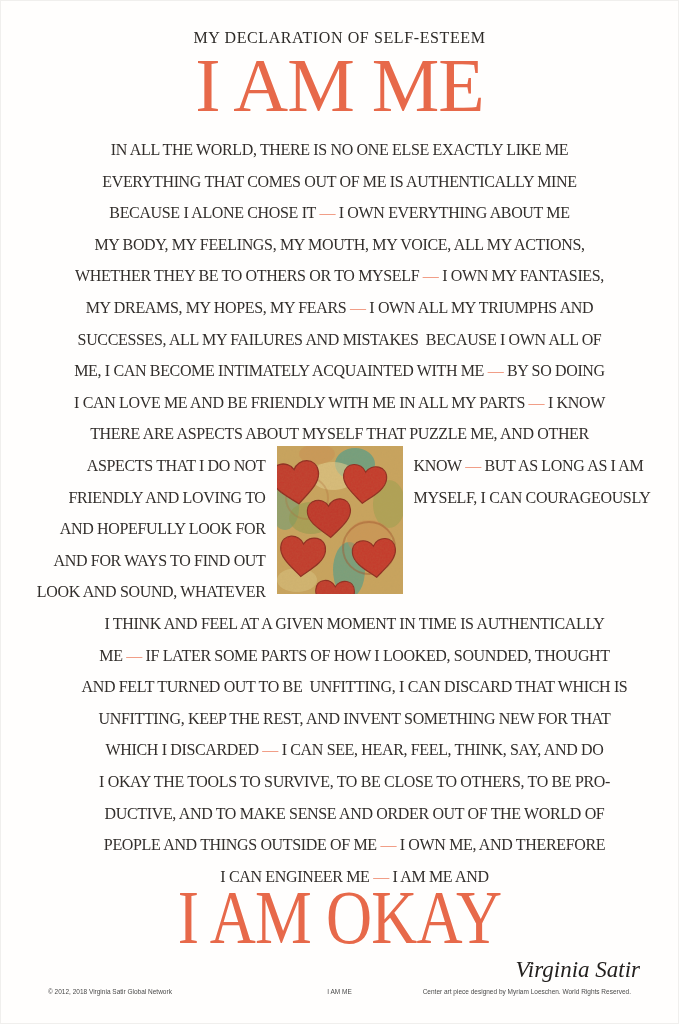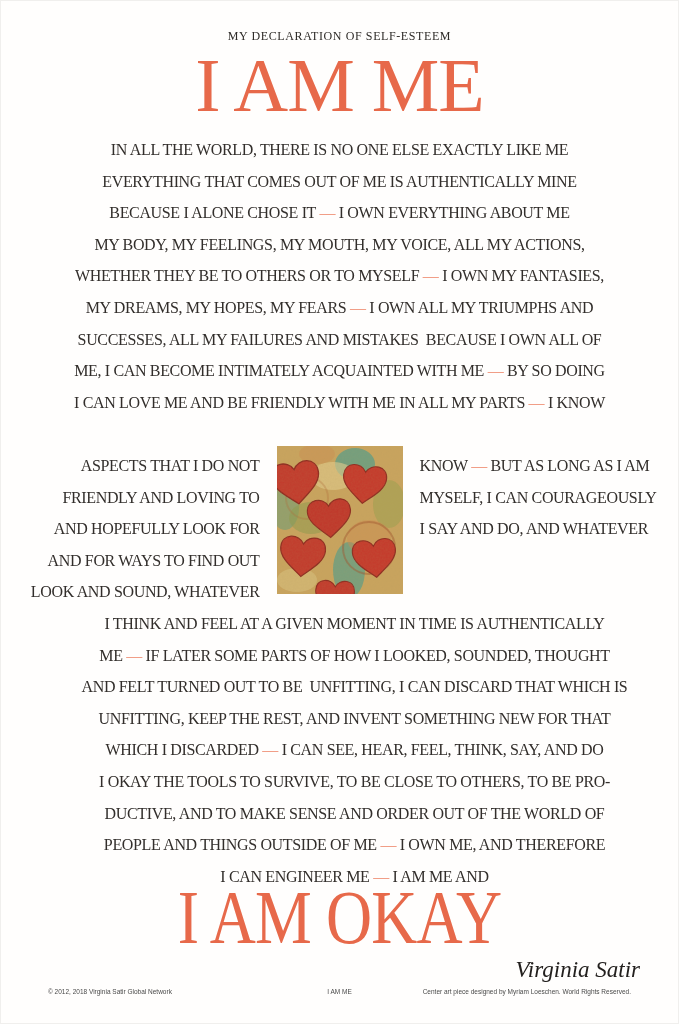--- a/index.html
+++ b/index.html
@@ -16,21 +16,21 @@
     background:#fffefd;
     overflow:hidden;
     font-family:"Liberation Serif", serif;
     color:var(--ink);
     box-sizing:border-box;
     border:1px solid #f0efed;
   }
   .subtitle{
     position:absolute;top:28px;left:0;width:100%;
     text-align:center;
-    font-size:12px;letter-spacing:0.6px;
+    font-size:16px;letter-spacing:0.6px;
     color:#2e2b28;
   }
   .main-title{
     position:absolute;top:46px;left:0;width:100%;
     text-align:center;
     font-size:76px;line-height:1;
     color:var(--accent);
     letter-spacing:-1px;
   }
   .body-top{position:absolute;top:133px;left:0;width:100%;}
@@ -38,21 +38,21 @@
   .line{
     text-align:center;
     font-size:16px;
     letter-spacing:-0.35px;
     line-height:31.6px;
     white-space:pre;
   }
   .dash{color:var(--dash);}
   .middle{
     position:absolute;top:449px;left:0;width:100%;
-    display:flex;align-items:flex-start;gap:6px;
+    display:flex;align-items:flex-start;
   }
   .mid-col{flex:1 1 0;}
   .mid-col.left{text-align:right;padding-right:11px;}
   .mid-col.right{text-align:left;padding-left:11px;}
   .mid-col .line{text-align:inherit;}
   .artwork{
     flex:0 0 126px;
     width:126px;height:148px;
     margin-top:-4px;
     overflow:hidden;
@@ -93,20 +93,21 @@
   <div class="body-top">
     <div class="line">IN ALL THE WORLD, THERE IS NO ONE ELSE EXACTLY LIKE ME</div>
     <div class="line">EVERYTHING THAT COMES OUT OF ME IS AUTHENTICALLY MINE</div>
     <div class="line">BECAUSE I ALONE CHOSE IT <span class="dash">—</span> I OWN EVERYTHING ABOUT ME</div>
     <div class="line">MY BODY, MY FEELINGS, MY MOUTH, MY VOICE, ALL MY ACTIONS,</div>
     <div class="line">WHETHER THEY BE TO OTHERS OR TO MYSELF <span class="dash">—</span> I OWN MY FANTASIES,</div>
     <div class="line">MY DREAMS, MY HOPES, MY FEARS <span class="dash">—</span> I OWN ALL MY TRIUMPHS AND</div>
     <div class="line">SUCCESSES, ALL MY FAILURES AND MISTAKES  BECAUSE I OWN ALL OF</div>
     <div class="line">ME, I CAN BECOME INTIMATELY ACQUAINTED WITH ME <span class="dash">—</span> BY SO DOING</div>
     <div class="line">I CAN LOVE ME AND BE FRIENDLY WITH ME IN ALL MY PARTS <span class="dash">—</span> I KNOW</div>
+    <div class="line">THERE ARE ASPECTS ABOUT MYSELF THAT PUZZLE ME, AND OTHER</div>
   </div>
 
   <div class="middle">
     <div class="mid-col left">
       <div class="line">ASPECTS THAT I DO NOT</div>
       <div class="line">FRIENDLY AND LOVING TO</div>
       <div class="line">AND HOPEFULLY LOOK FOR</div>
       <div class="line">AND FOR WAYS TO FIND OUT</div>
       <div class="line">LOOK AND SOUND, WHATEVER</div>
     </div>
@@ -151,21 +152,20 @@
         <g>
             <use href="#heart" transform="translate(58,146) rotate(3) scale(0.88)" fill="#C23A2C" stroke="#8E2B20" stroke-width="1.2"></use>
           </g>
         <rect width="126" height="148" filter="url(#grain)" opacity="0.28" fill="#C9A45E"></rect>
       </svg>
     </div>
 
     <div class="mid-col right">
       <div class="line">KNOW <span class="dash">—</span> BUT AS LONG AS I AM</div>
       <div class="line">MYSELF, I CAN COURAGEOUSLY</div>
-      <div class="line">I SAY AND DO, AND WHATEVER</div>
     </div>
   </div>
 
   <div class="body-bottom">
     <div class="line">I THINK AND FEEL AT A GIVEN MOMENT IN TIME IS AUTHENTICALLY</div>
     <div class="line">ME <span class="dash">—</span> IF LATER SOME PARTS OF HOW I LOOKED, SOUNDED, THOUGHT</div>
     <div class="line">AND FELT TURNED OUT TO BE  UNFITTING, I CAN DISCARD THAT WHICH IS</div>
     <div class="line">UNFITTING, KEEP THE REST, AND INVENT SOMETHING NEW FOR THAT</div>
     <div class="line">WHICH I DISCARDED <span class="dash">—</span> I CAN SEE, HEAR, FEEL, THINK, SAY, AND DO</div>
     <div class="line">I OKAY THE TOOLS TO SURVIVE, TO BE CLOSE TO OTHERS, TO BE PRO-</div>

